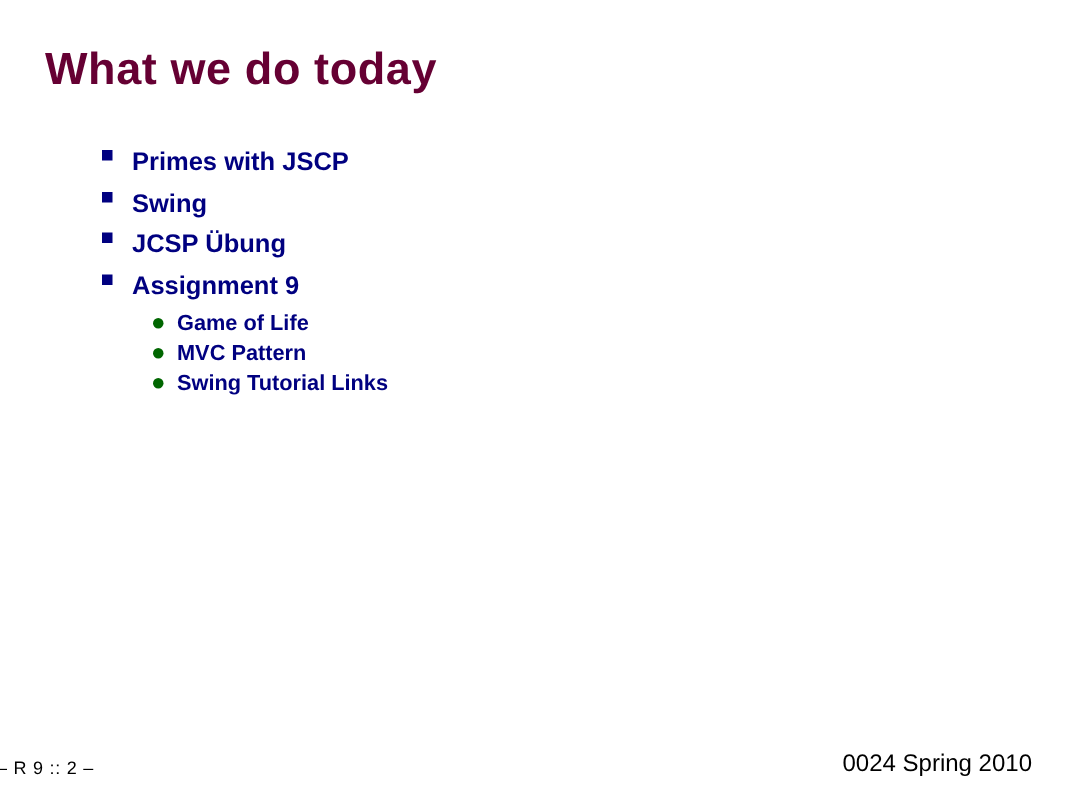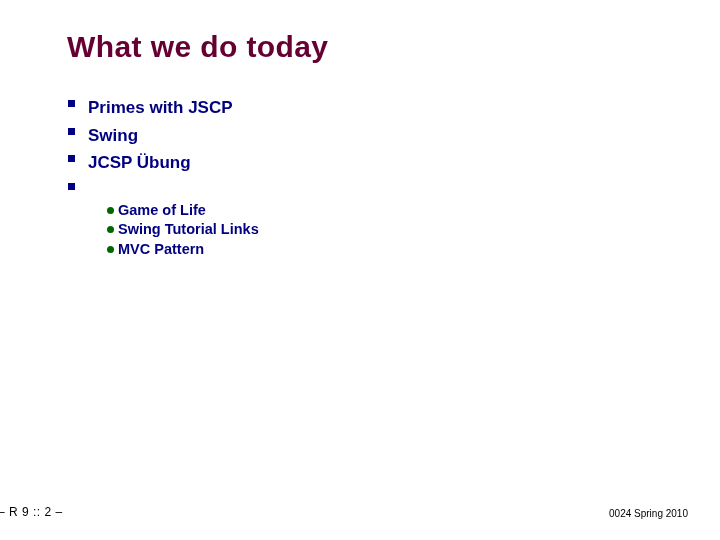--- a/index.html
+++ b/index.html
@@ -21,21 +21,20 @@
   }
   .slide-title {
     position: absolute;
     left: 30px;
     top: 30px;
     font-size: 30px;
     font-weight: bold;
     color: #660033;
     letter-spacing: 0.4px;
     white-space: nowrap;
-    margin-left: 37px;
   }
   .body-list {
     position: absolute;
     left: 68px;
     top: 98px;
     width: 600px;
   }
   .lvl1-item {
     display: flex;
     align-items: flex-start;
@@ -59,21 +58,20 @@
   }
   .lvl1-text {
     font-size: 17px;
     font-weight: bold;
     color: #000080;
     line-height: 1.15;
   }
   .lvl2-list {
     margin-top: 4px;
     margin-left: 34px;
-    text-align: center;
   }
   .lvl2-item {
     display: flex;
     align-items: baseline;
     margin-bottom: 3px;
   }
   .lvl2-bullet {
     width: 16px;
     flex: 0 0 16px;
     line-height: 1;
@@ -100,21 +98,21 @@
     bottom: 21px;
     font-size: 12px;
     color: #000000;
     letter-spacing: 0.5px;
     white-space: nowrap;
   }
   .footer-right {
     position: absolute;
     right: 32px;
     bottom: 21px;
-    font-size: 10px;
+    font-size: 16px;
     color: #000000;
     white-space: nowrap;
   }
 </style>
 </head>
 <body>
 
 <div class="slide">
 
   <div class="slide-title">What we do today</div>
@@ -131,34 +129,35 @@
       <span class="lvl1-text">Swing</span>
     </div>
 
     <div class="lvl1-item">
       <span class="lvl1-bullet"><i></i></span>
       <span class="lvl1-text">JCSP Übung</span>
     </div>
 
     <div class="lvl1-item">
       <span class="lvl1-bullet"><i></i></span>
+      <span class="lvl1-text">Assignment 9</span>
     </div>
 
     <div class="lvl2-list">
       <div class="lvl2-item">
         <span class="lvl2-bullet"><i></i></span>
         <span class="lvl2-text">Game of Life</span>
       </div>
       <div class="lvl2-item">
         <span class="lvl2-bullet"><i></i></span>
-        <span class="lvl2-text">Swing Tutorial Links</span>
+        <span class="lvl2-text">MVC Pattern</span>
       </div>
       <div class="lvl2-item">
         <span class="lvl2-bullet"><i></i></span>
-        <span class="lvl2-text">MVC Pattern</span>
+        <span class="lvl2-text">Swing Tutorial Links</span>
       </div>
     </div>
 
   </div>
 
   <div class="footer-left">– R 9 :: 2 –</div>
   <div class="footer-right">0024 Spring 2010</div>
 
 </div>
 

